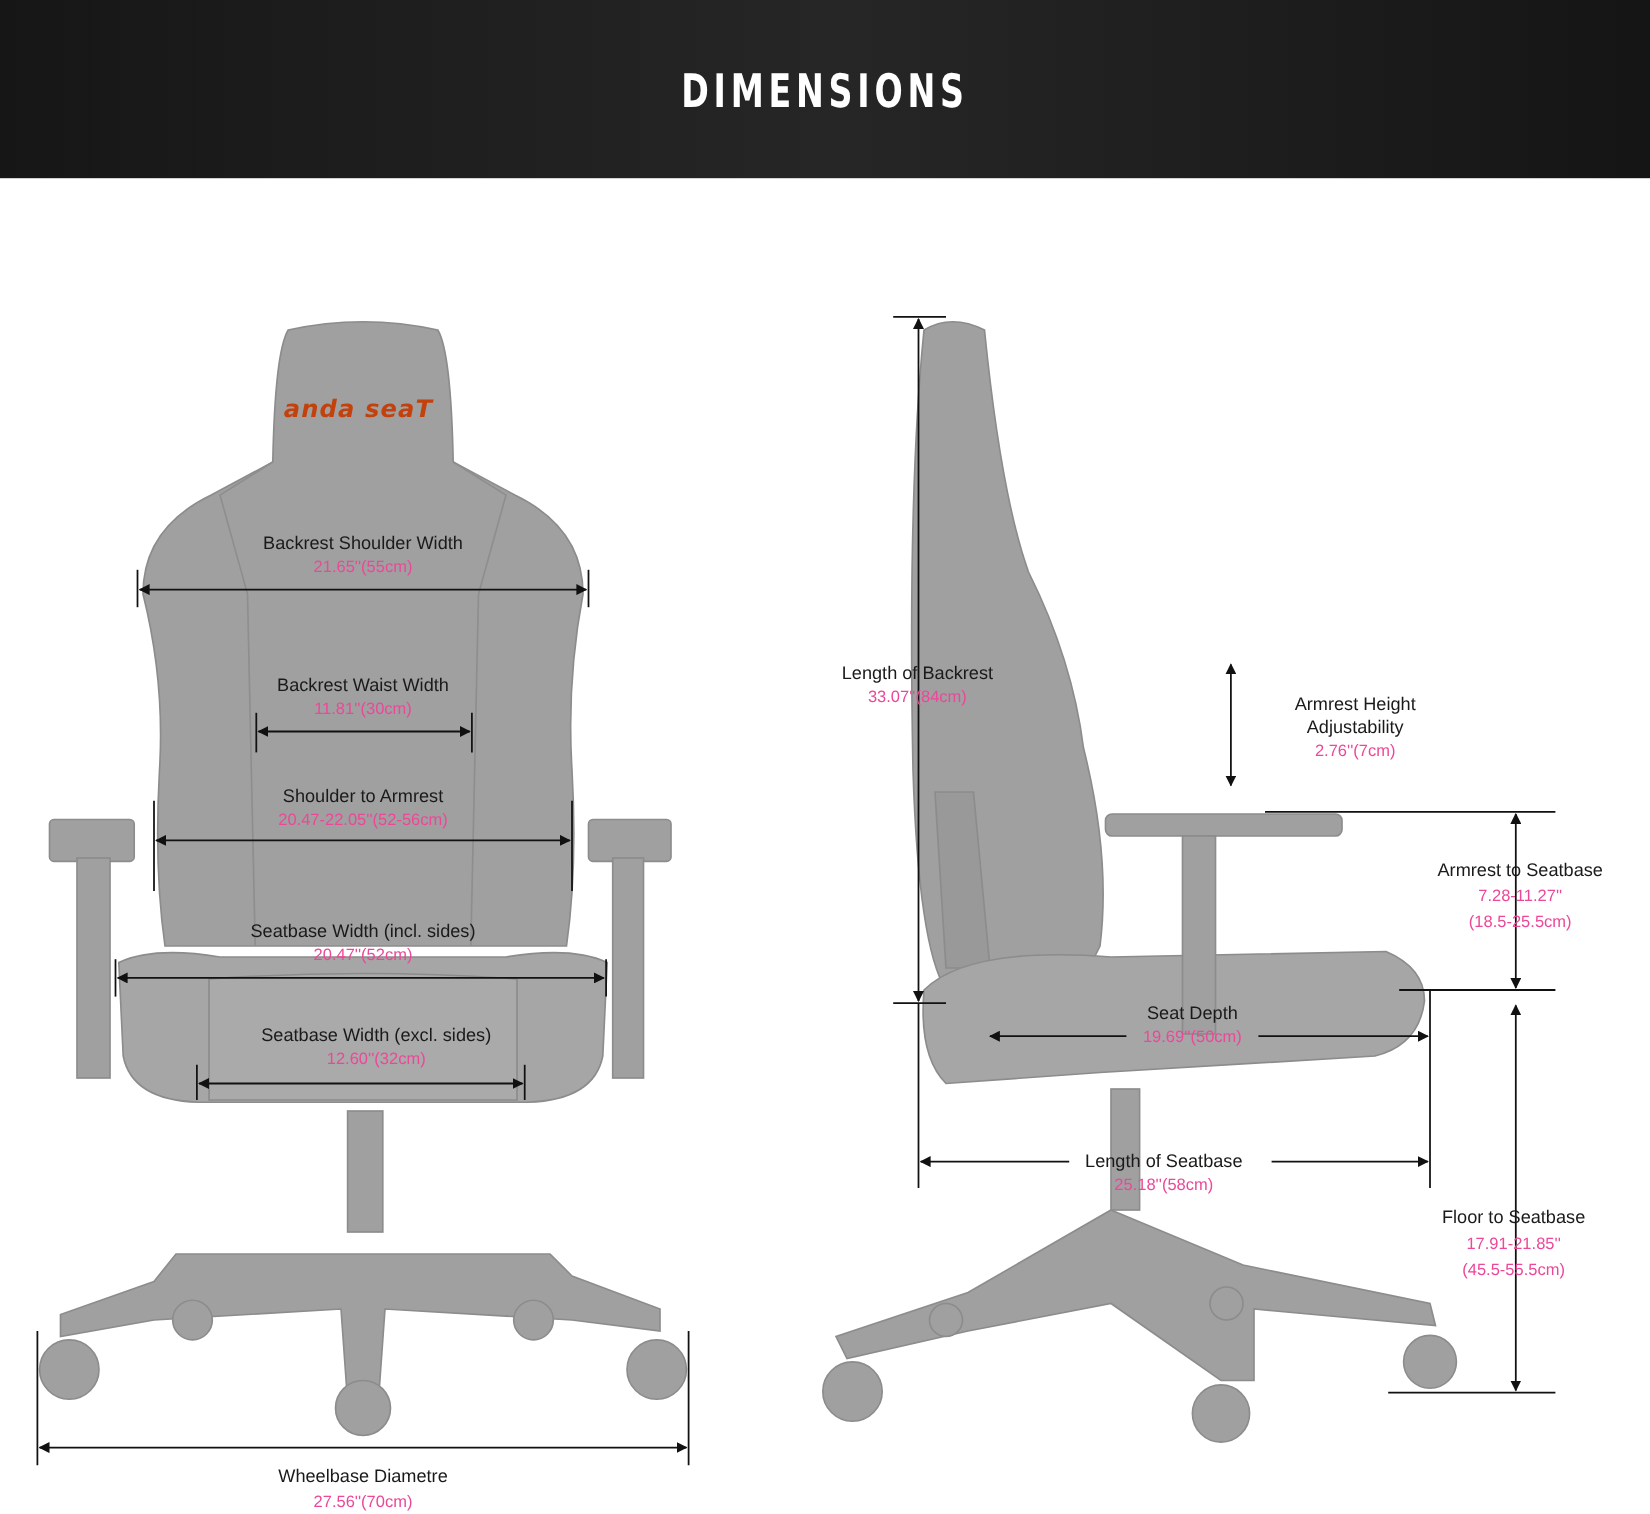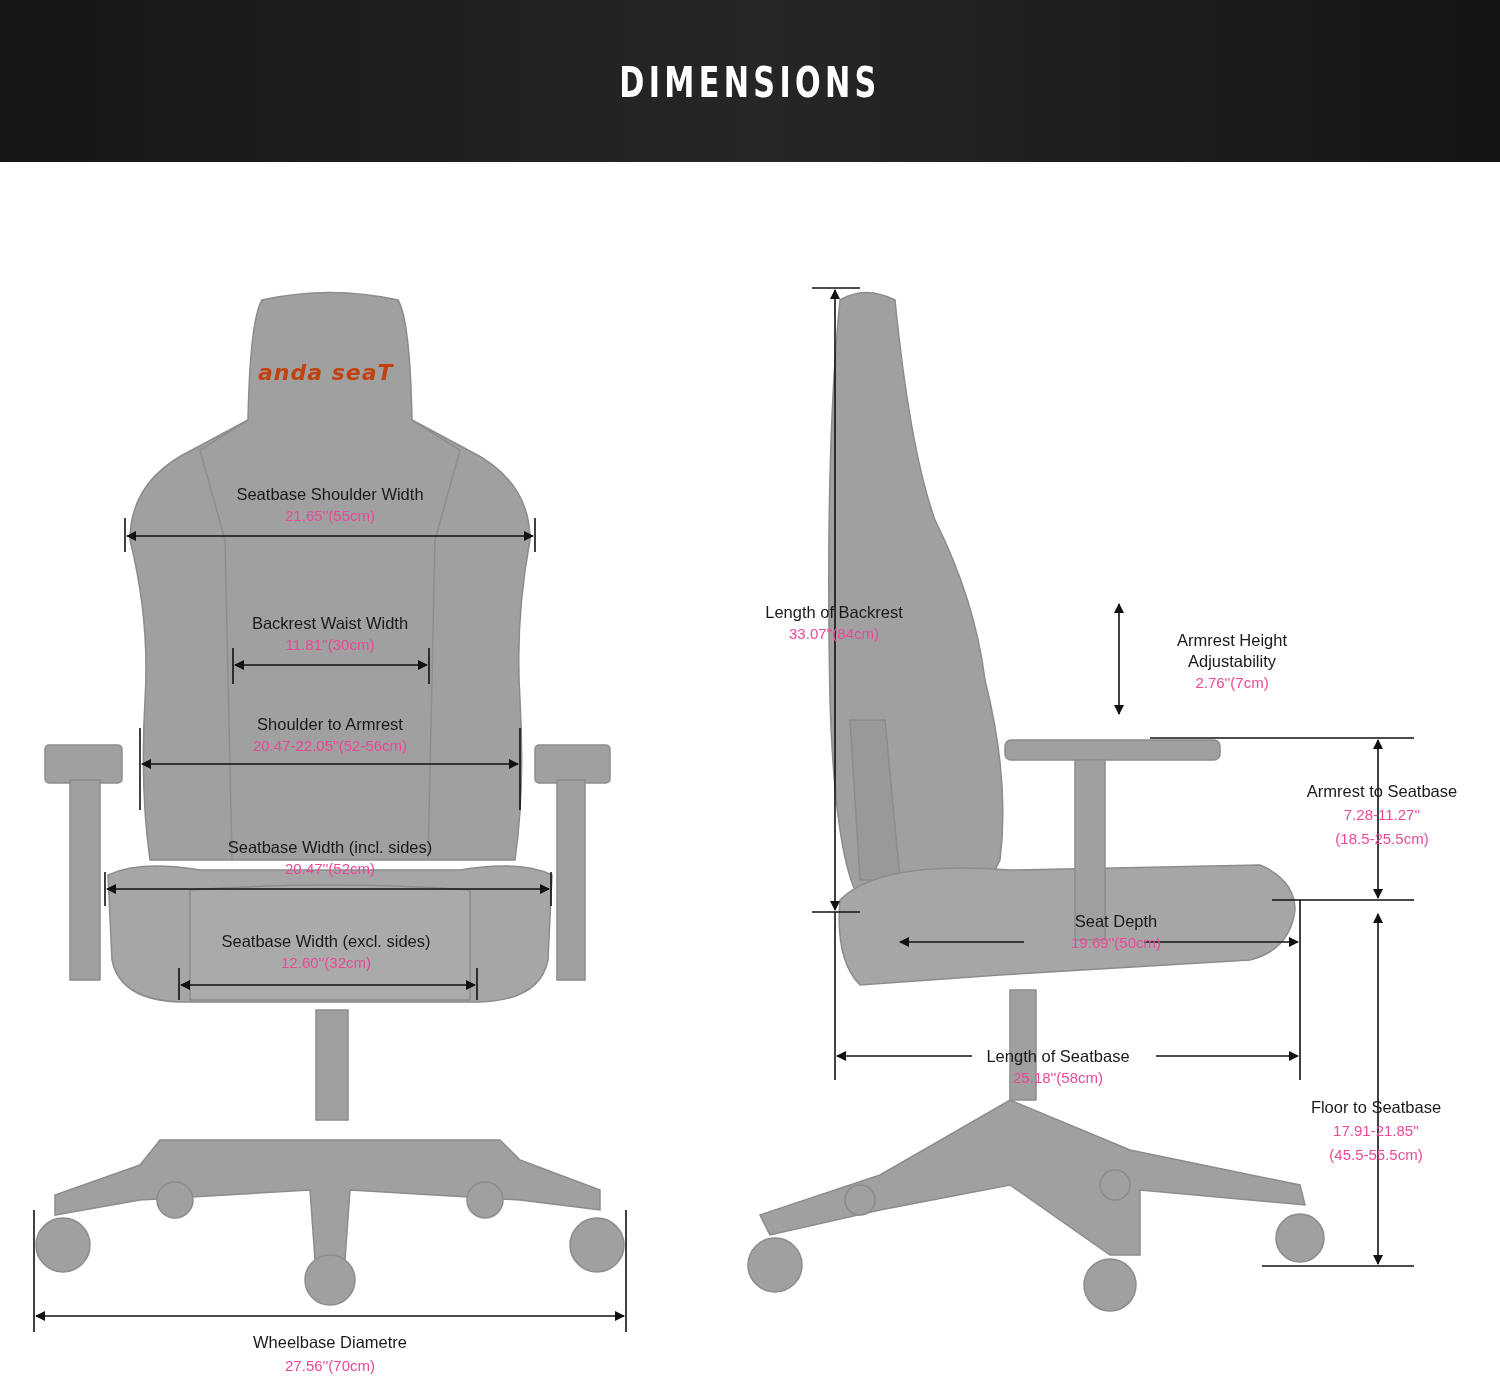--- a/index.html
+++ b/index.html
@@ -104,36 +104,36 @@
     <line x1="1300" y1="900" x2="1300" y2="1080"></line>
     <line x1="837" y1="1056" x2="972" y2="1056" marker-start="url(#ah)"></line>
     <line x1="1156" y1="1056" x2="1298" y2="1056" marker-end="url(#ah)"></line>
     <line x1="835" y1="912" x2="835" y2="1080"></line>
   </g>
 </svg>
 
 <div class="logo">anda seaT</div>
 
 <div class="lbl" style="left:180px;top:484px;width:300px;">
-  <span class="n">Seatbase Shoulder Width</span>
+  <span class="n">Backrest Shoulder Width</span>
   <span class="v">21.65''(55cm)</span>
 </div>
 <div class="lbl" style="left:180px;top:613px;width:300px;">
   <span class="n">Backrest Waist Width</span>
   <span class="v">11.81''(30cm)</span>
 </div>
 <div class="lbl" style="left:180px;top:714px;width:300px;">
   <span class="n">Shoulder to Armrest</span>
   <span class="v">20.47-22.05''(52-56cm)</span>
 </div>
 <div class="lbl" style="left:180px;top:837px;width:300px;">
   <span class="n">Seatbase Width (incl. sides)</span>
   <span class="v">20.47''(52cm)</span>
 </div>
-<div class="lbl" style="left:176px;top:931px;width:300px;">
+<div class="lbl" style="left:192px;top:931px;width:300px;">
   <span class="n">Seatbase Width (excl. sides)</span>
   <span class="v">12.60''(32cm)</span>
 </div>
 <div class="lbl" style="left:180px;top:1330px;width:300px;line-height:24px;">
   <span class="n">Wheelbase Diametre</span>
   <span class="v">27.56''(70cm)</span>
 </div>
 
 <div class="lbl" style="left:734px;top:602px;width:200px;">
   <span class="n">Length of Backrest</span>
@@ -142,21 +142,21 @@
 <div class="lbl left" style="left:1132px;top:630px;width:200px;">
   <span class="n">Armrest Height</span>
   <span class="n">Adjustability</span>
   <span class="v">2.76''(7cm)</span>
 </div>
 <div class="lbl" style="left:1282px;top:779px;width:200px;line-height:24px;">
   <span class="n">Armrest to Seatbase</span>
   <span class="v">7.28-11.27''</span>
   <span class="v">(18.5-25.5cm)</span>
 </div>
-<div class="lbl" style="left:1016px;top:911px;width:200px;">
+<div class="lbl" style="left:984px;top:911px;width:200px;">
   <span class="n">Seat Depth</span>
   <span class="v">19.69''(50cm)</span>
 </div>
 <div class="lbl" style="left:958px;top:1046px;width:200px;">
   <span class="n">Length of Seatbase</span>
   <span class="v">25.18''(58cm)</span>
 </div>
 <div class="lbl" style="left:1276px;top:1095px;width:200px;line-height:24px;">
   <span class="n">Floor to Seatbase</span>
   <span class="v">17.91-21.85''</span>

